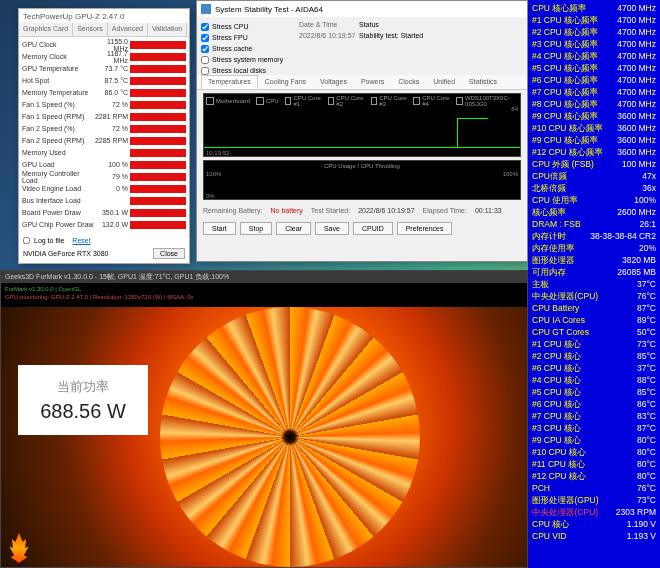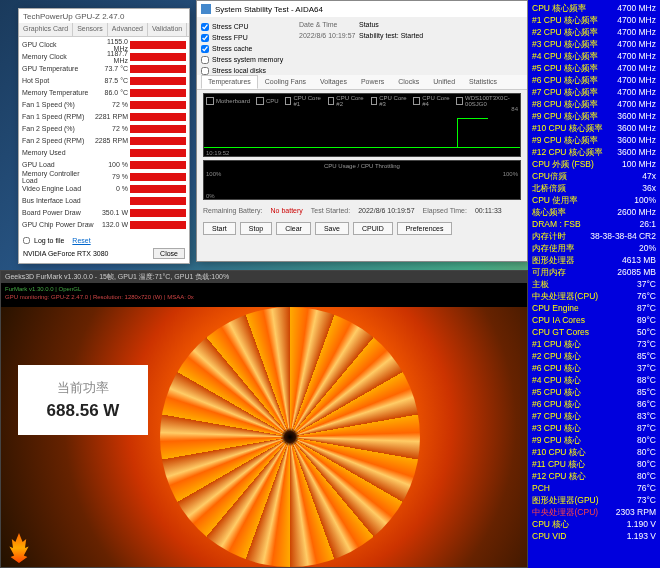--- a/index.html
+++ b/index.html
@@ -55,21 +55,21 @@
 
 .furmark{position:absolute;left:0;top:270px;width:528px;height:298px;background:#000;border:1px solid #444}
 .fur-title{height:12px;background:#3a3a3a;color:#ccc;font-size:7px;padding:1px 4px;display:flex;align-items:center}
 .fur-info{height:24px;padding:2px 4px;font-size:6px;color:#888;line-height:8px}
 .fur-info .g{color:#4a4}
 .fur-info .r{color:#c44}
 .fur-render{position:relative;height:260px;background:radial-gradient(circle at 55% 45%,#000 0%,#000 4%,#ff8800 6%,#ffcc00 15%,#ff6600 30%,#cc3300 50%,#662200 70%,#221100 100%);overflow:hidden}
 .fur-swirl{position:absolute;top:50%;left:55%;width:260px;height:260px;transform:translate(-50%,-50%);border-radius:50%;background:radial-gradient(circle,#000 0%,#331100 3%,transparent 5%),repeating-conic-gradient(from 0deg,#ffaa00 0deg,#ff6600 8deg,#ffcc66 12deg,#cc4400 20deg)}
 .power-box{position:absolute;left:18px;top:365px;width:130px;height:70px;background:#fff;display:flex;flex-direction:column;align-items:center;justify-content:center;z-index:10}
 .power-lbl{font-size:13px;color:#888;margin-bottom:4px}
-.power-val{font-size:17px;color:#222;font-weight:700}
+.power-val{font-size:20px;color:#222;font-weight:400}
 .fur-logo{position:absolute;left:6px;bottom:4px;width:24px;height:30px;z-index:5}
 .fur-flame{width:100%;height:100%;background:linear-gradient(180deg,#ff6600 0%,#ffaa00 50%,#ff4400 100%);clip-path:polygon(50% 0%,65% 30%,80% 20%,75% 50%,90% 45%,70% 75%,85% 80%,50% 100%,15% 80%,30% 75%,10% 45%,25% 50%,20% 20%,35% 30%)}
 
 
 .stats{position:absolute;right:0;top:0;width:132px;height:568px;background:#0000dd;padding:2px 4px;font-size:8.5px;line-height:12px}
 .stats-row{display:flex;justify-content:space-between;white-space:nowrap}
 .stats-lbl{color:#ffff00}
 .stats-lbl.r{color:#ff4444}
 .stats-val{color:#fff;text-align:center}
 .cb{width:7px;height:7px}
@@ -370,36 +370,36 @@
       <div class="stats-row">
         <span class="stats-lbl">内存计时</span>
         <span class="stats-val">38-38-38-84 CR2</span>
       </div>
       <div class="stats-row">
         <span class="stats-lbl">内存使用率</span>
         <span class="stats-val">20%</span>
       </div>
       <div class="stats-row">
         <span class="stats-lbl">图形处理器</span>
-        <span class="stats-val">4613 MB</span>
+        <span class="stats-val">3820 MB</span>
       </div>
       <div class="stats-row">
         <span class="stats-lbl">可用内存</span>
         <span class="stats-val">26085 MB</span>
       </div>
       <div class="stats-row">
         <span class="stats-lbl">主板</span>
         <span class="stats-val">37°C</span>
       </div>
       <div class="stats-row">
         <span class="stats-lbl">中央处理器(CPU)</span>
         <span class="stats-val">76°C</span>
       </div>
       <div class="stats-row">
-        <span class="stats-lbl">CPU Engine</span>
+        <span class="stats-lbl">CPU Battery</span>
         <span class="stats-val">87°C</span>
       </div>
       <div class="stats-row">
         <span class="stats-lbl">CPU IA Cores</span>
         <span class="stats-val">89°C</span>
       </div>
       <div class="stats-row">
         <span class="stats-lbl">CPU GT Cores</span>
         <span class="stats-val">50°C</span>
       </div>

